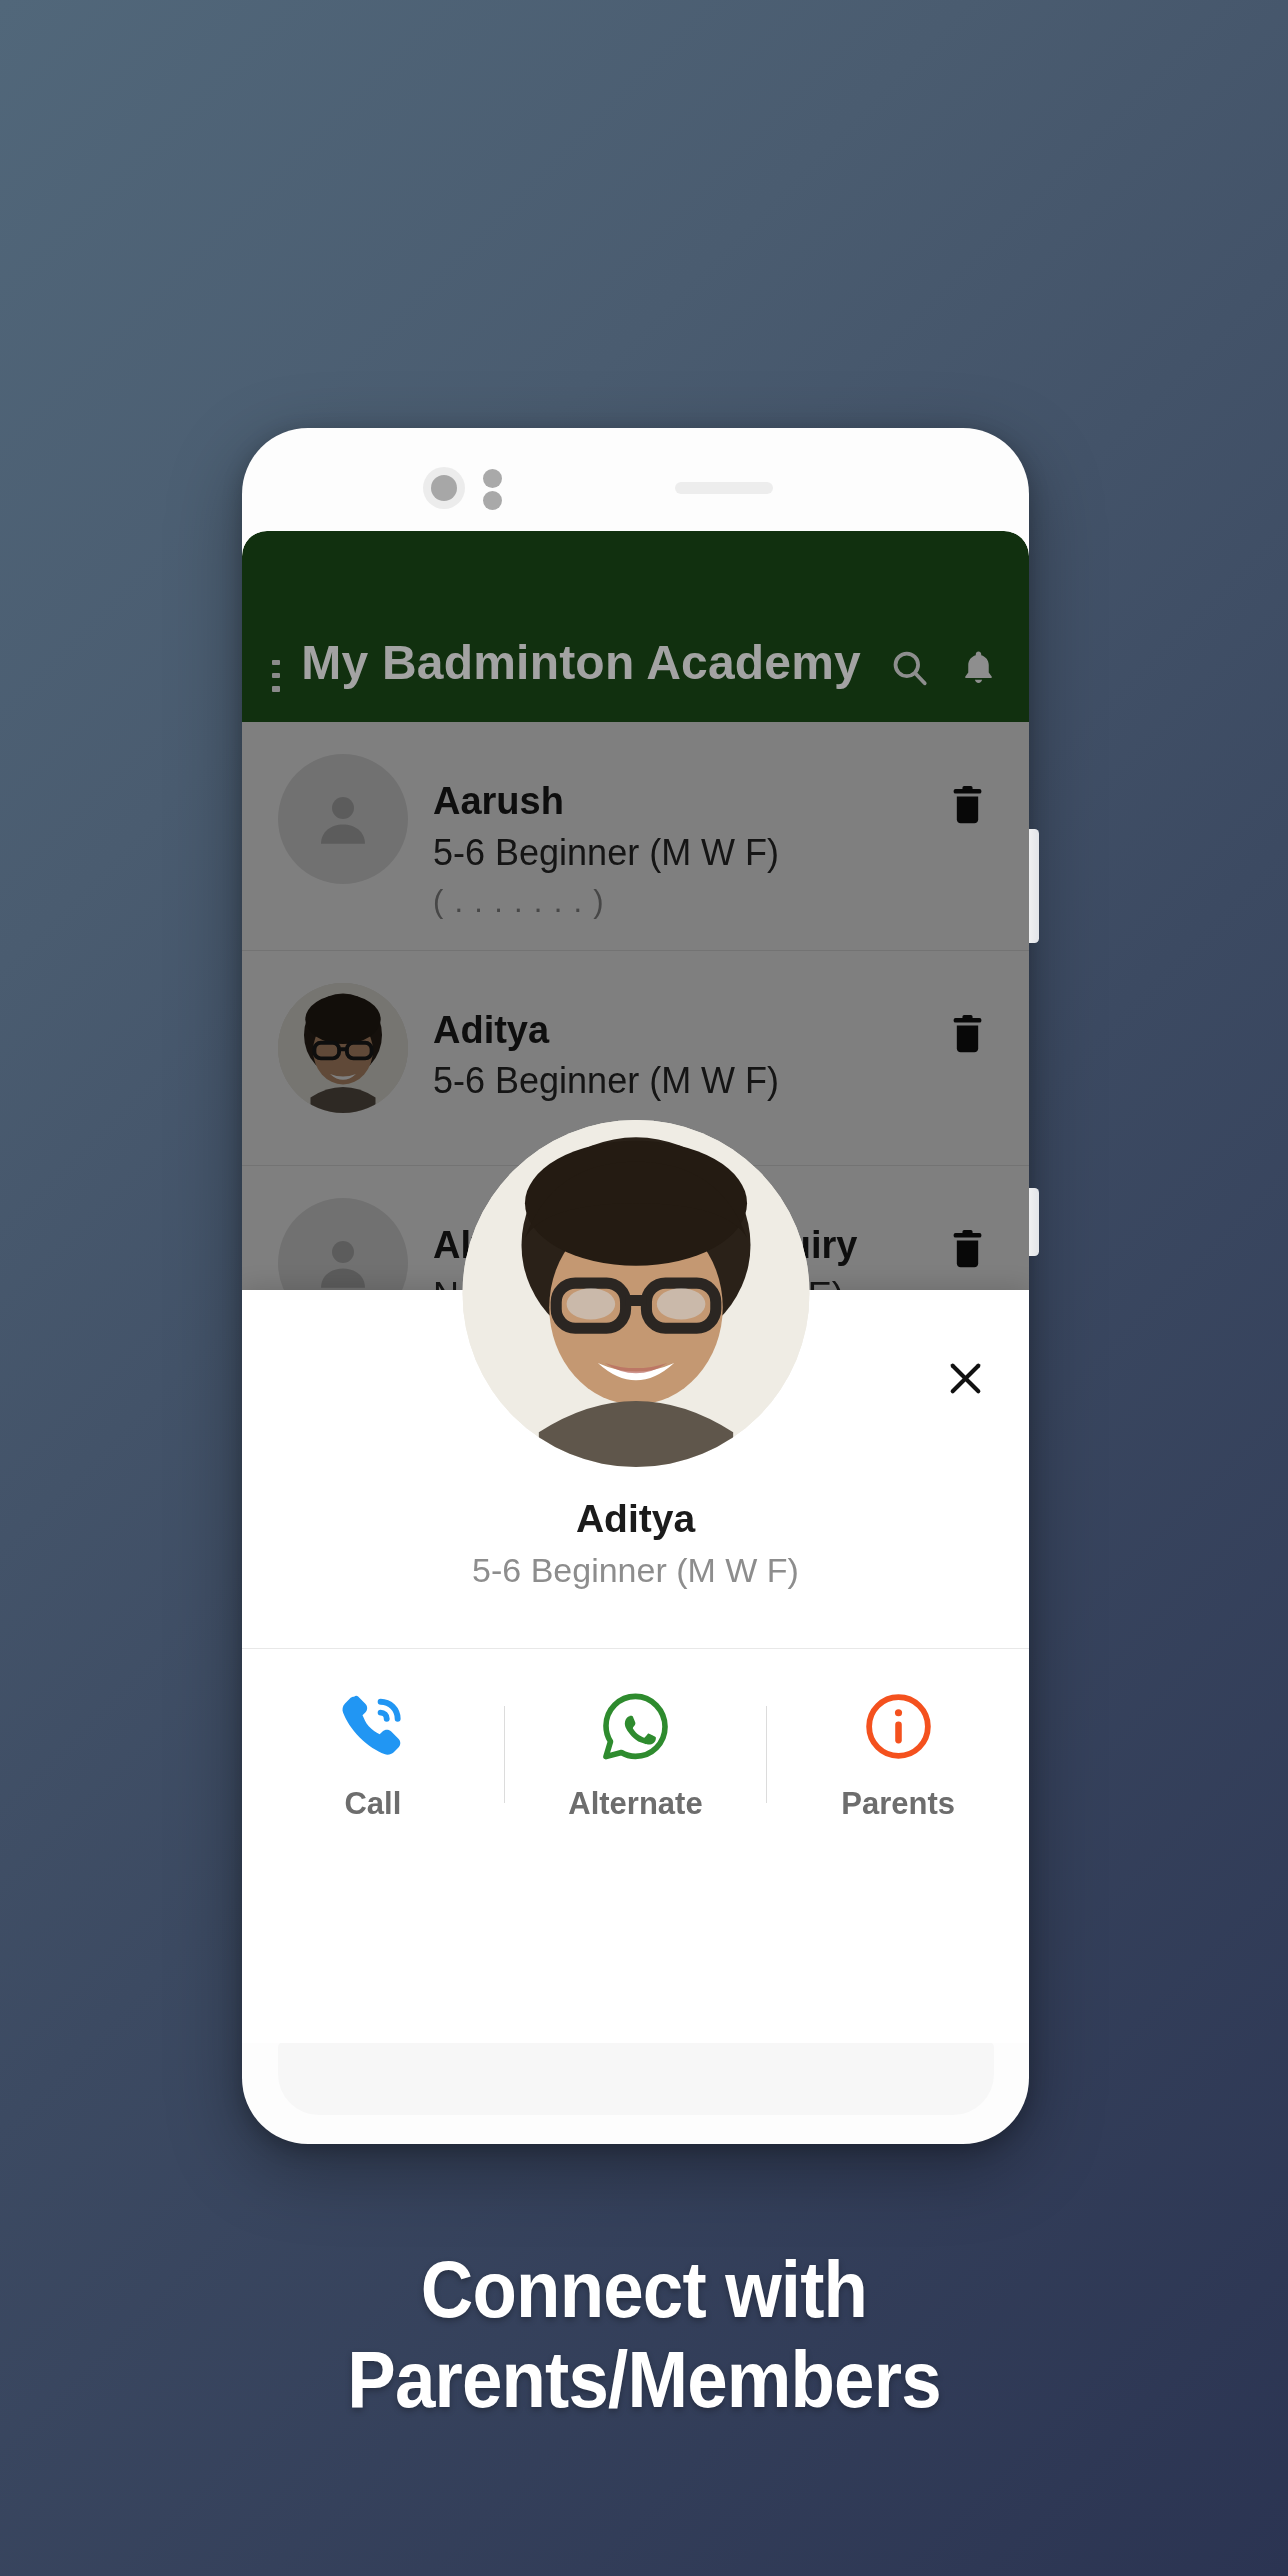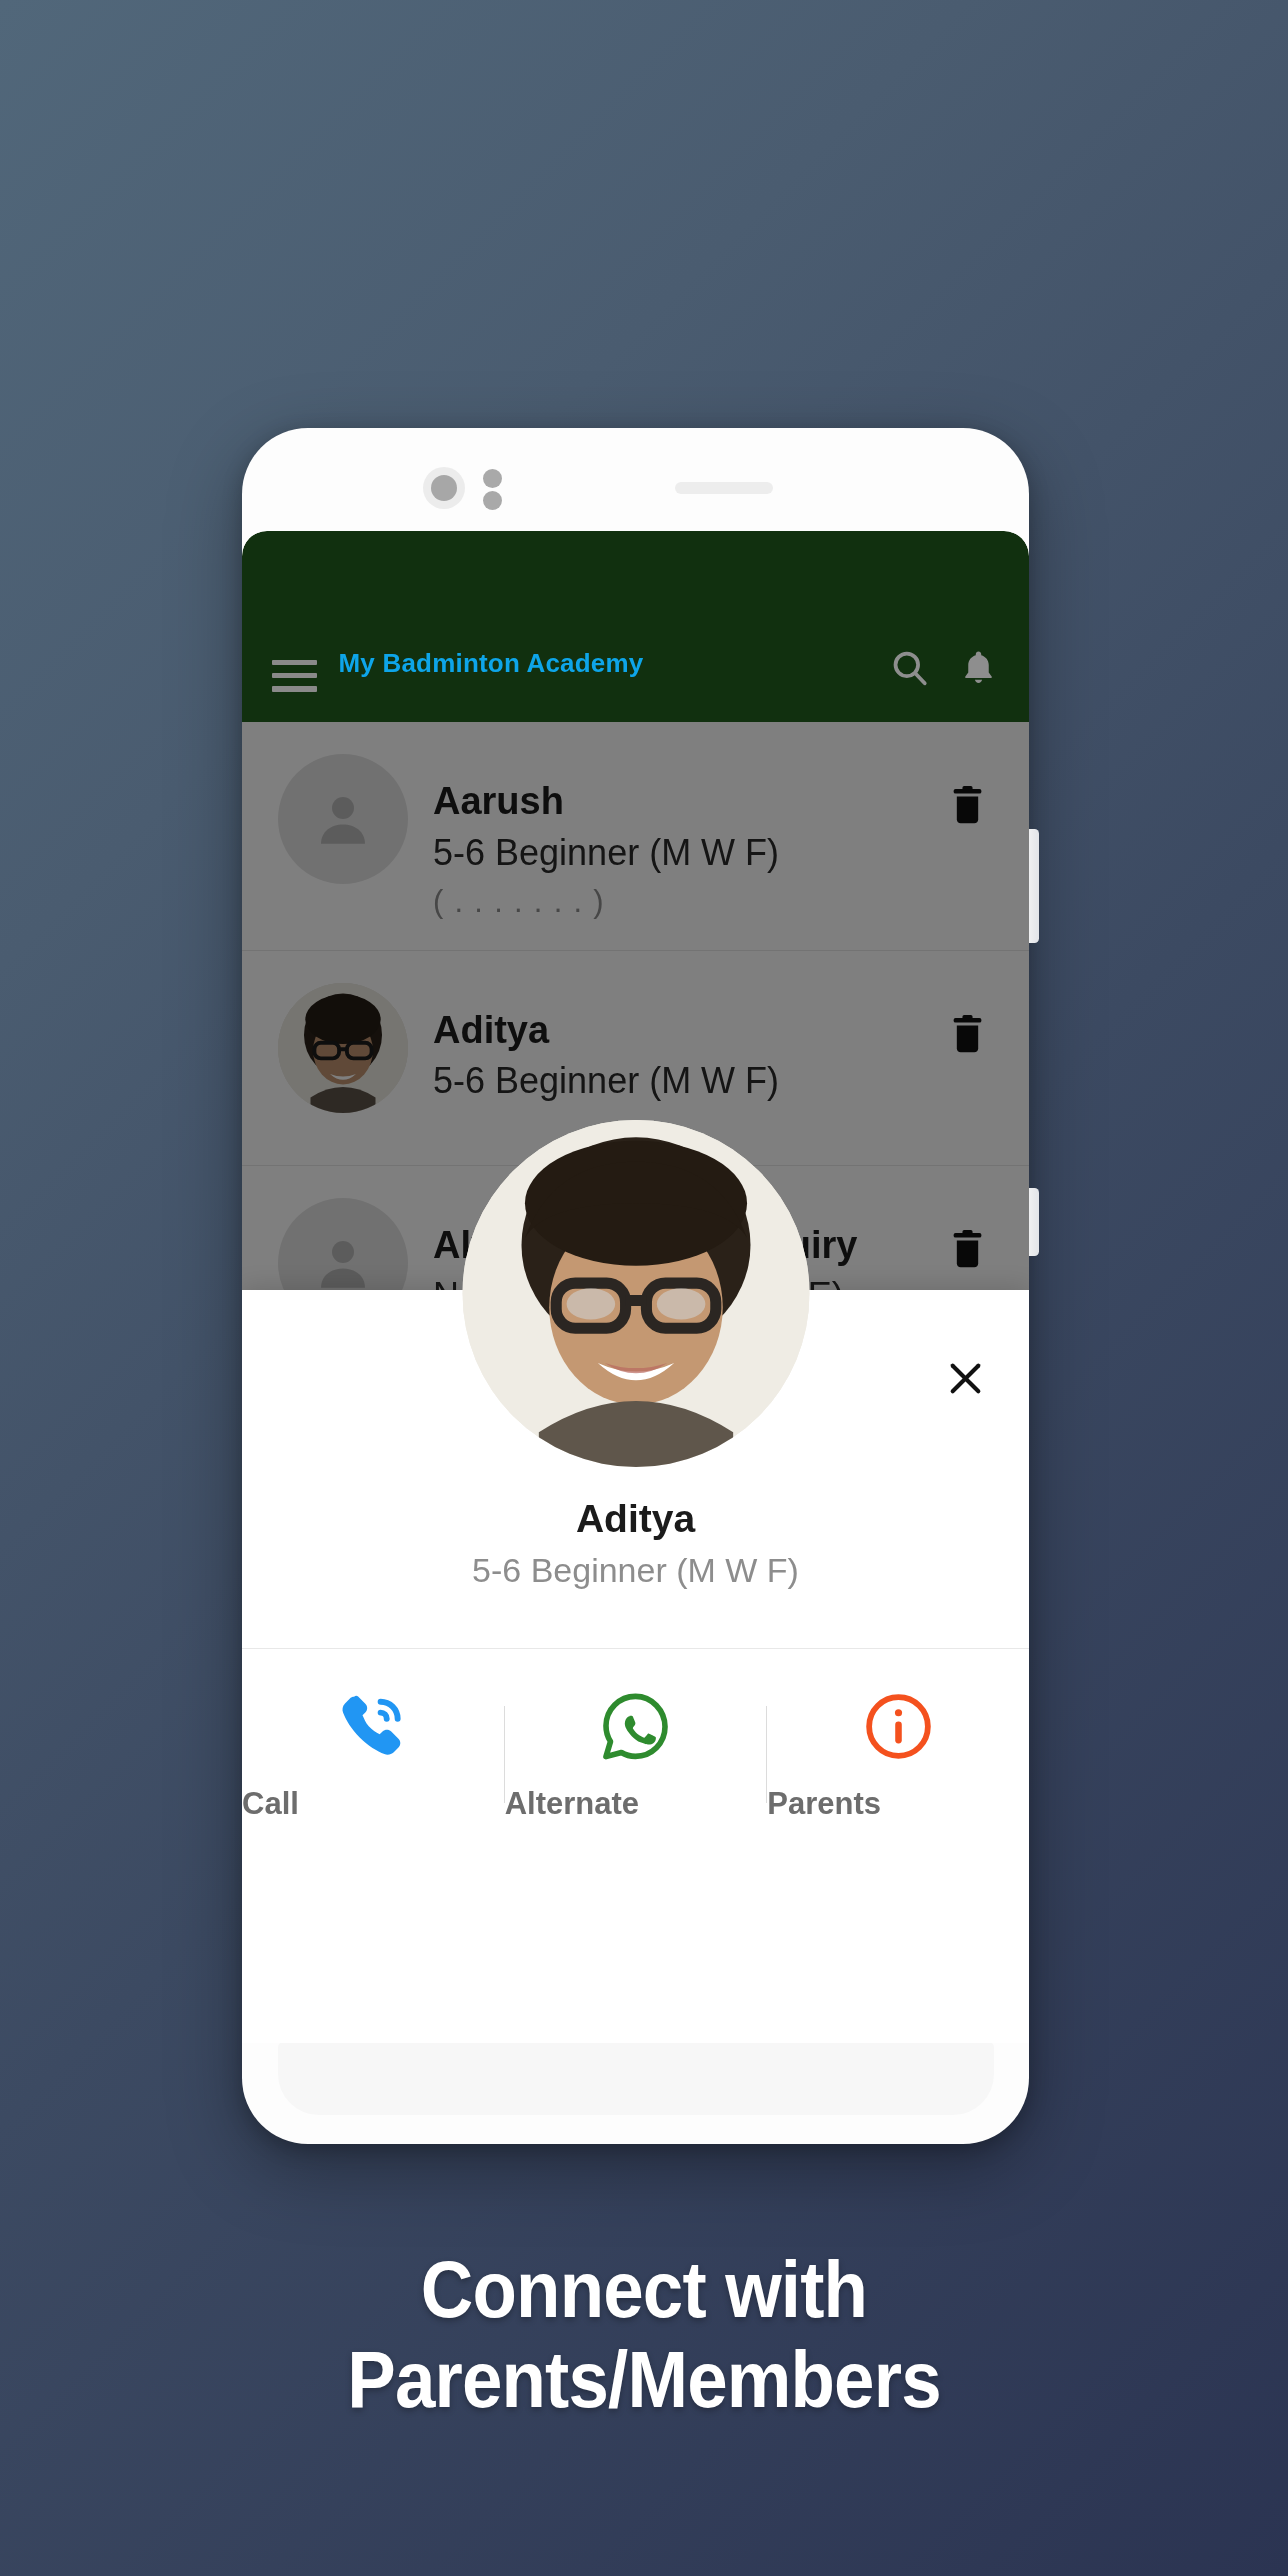--- a/index.html
+++ b/index.html
@@ -72,25 +72,25 @@
     display:flex; align-items:flex-end;
     padding:0 30px 25px 30px;
   }
   #menu-icon{
     width:45px; height:32px;
     display:flex; flex-direction:column; justify-content:space-between;
     margin-right:21.5px; margin-bottom:5.4px; cursor:pointer;
   }
   #menu-icon span{ display:block; height:5.4px; background:#8a8a8a; border-radius:0.9px; }
   #app-title{
-    color:#0ea5e9;
-    font-size:26px; font-weight:bold;
+    color:#a3a3a3;
+    font-size:48px; font-weight:bold;
     letter-spacing:0.2px;
     flex:1;
-    margin-bottom:18px;
+    margin-bottom:7px;
     white-space:nowrap;
   }
   .appbar-icon{ margin-left:27px; margin-bottom:5.4px; cursor:pointer; }
 
   
   #member-list{
     position:relative;
     background:#fff;
     height:1321px;
   }
@@ -152,21 +152,21 @@
     text-align:center; font-size:34px; color:#8d8d8d;
   }
   #sheet-divider{
     position:absolute; left:0; right:0; top:358px; height:0.9px; background:#e8e8e8;
   }
   #action-row{
     position:absolute; left:0; right:0; top:359px; height:210px;
     display:flex; align-items:center;
   }
   .action-button{
-    flex:1; display:flex; flex-direction:column; 
+    flex:1; display:flex; flex-direction:column; align-items:center;
     justify-content:center; cursor:pointer; position:relative; height:100%;
   }
   .action-sep{ width:0.9px; height:97px; background:#dcdcdc; flex:0 0 0.9px; }
   .action-icon{ height:81px; display:flex; align-items:center; justify-content:center; }
   .action-label{ margin-top:19.7px; font-size:31px; color:#6d6d6d; font-weight:600; }
 
   
   #phone-nav-area{
     position:absolute; left:0; top:1614px;
     width:787px; height:101px;

